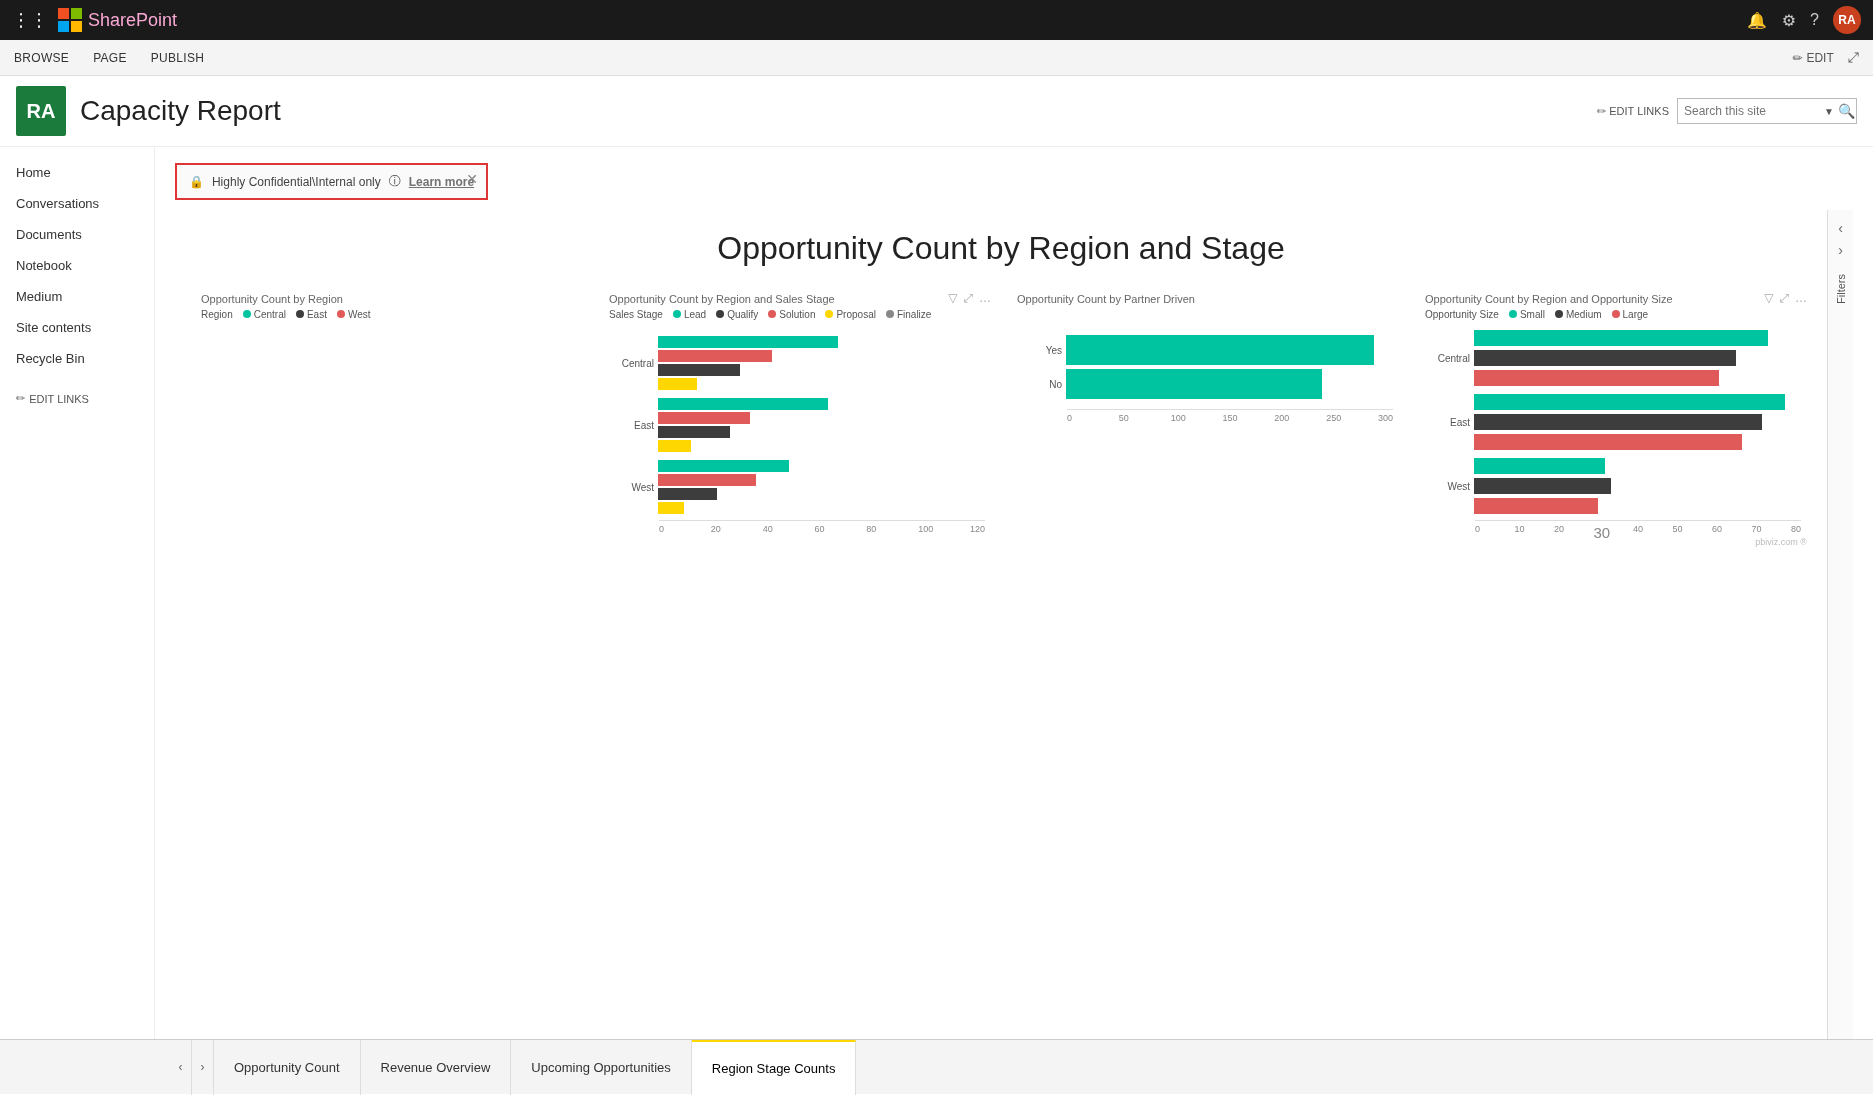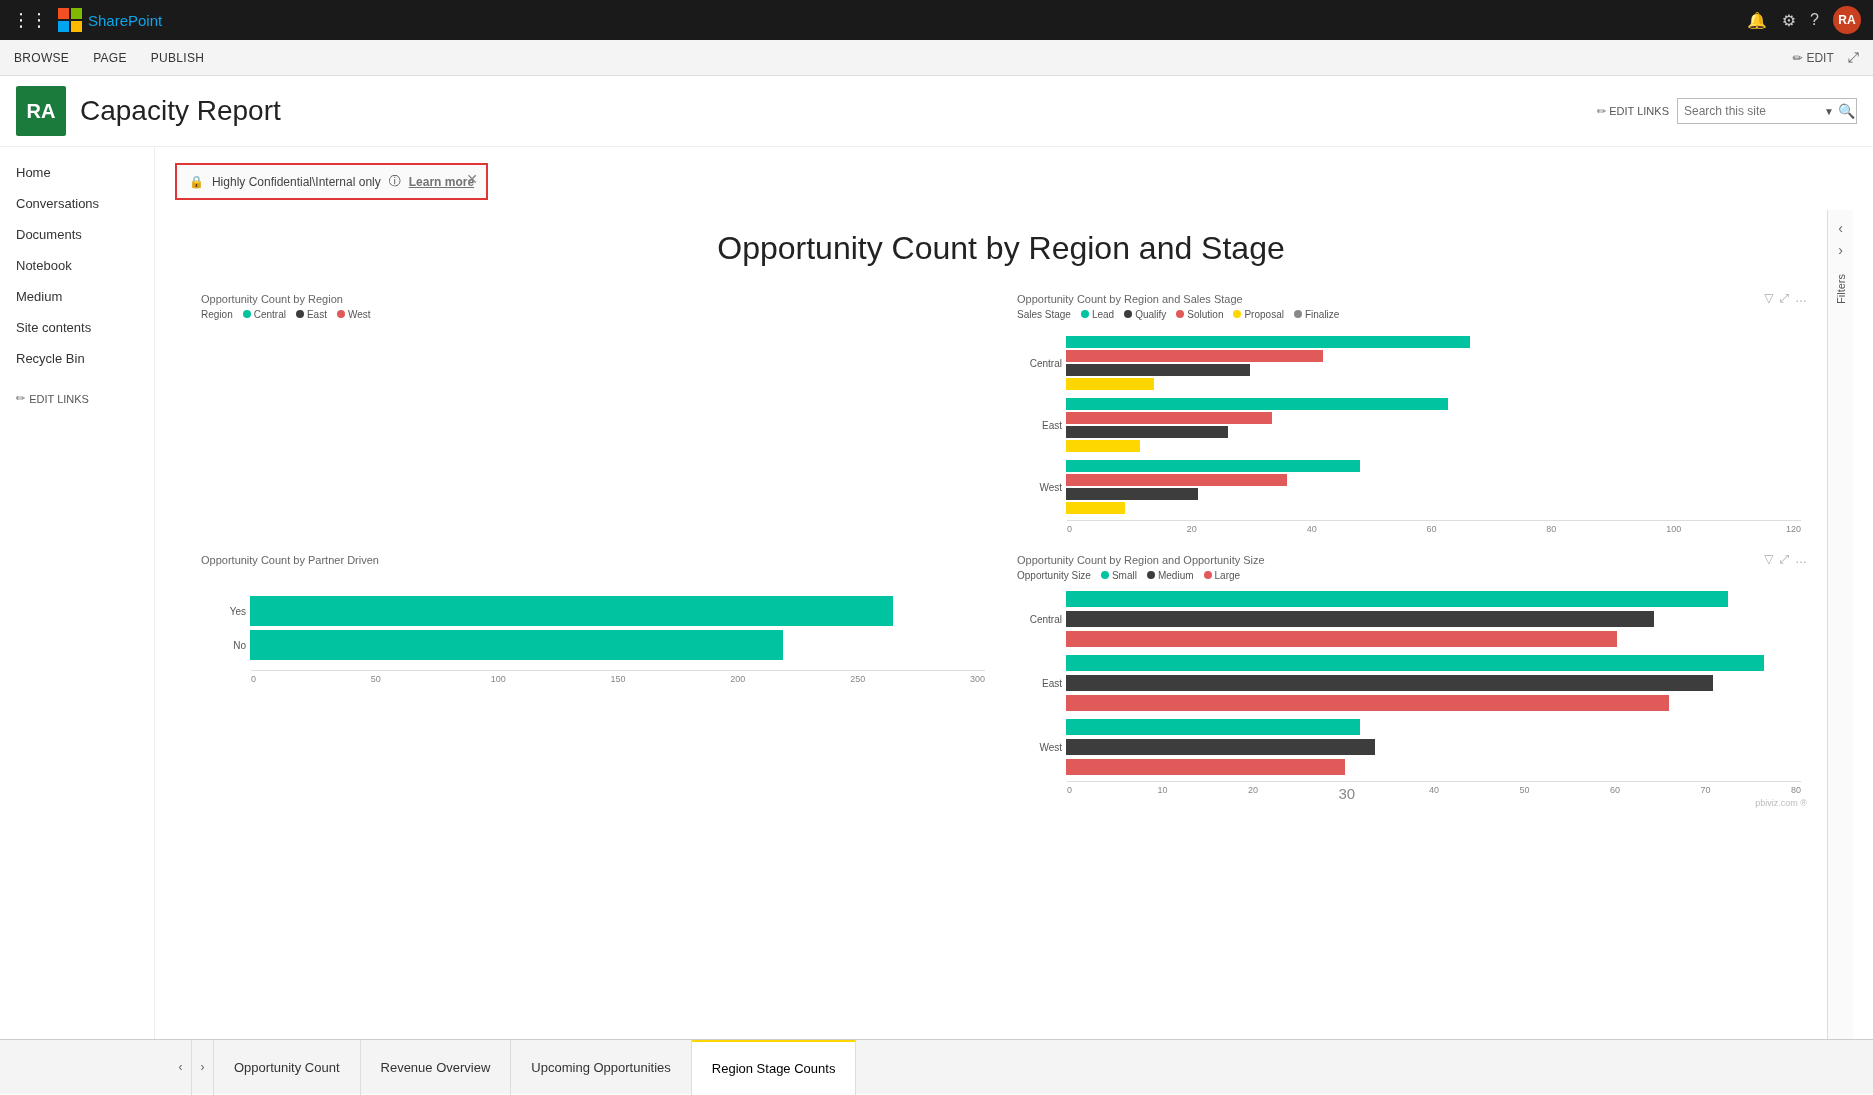--- a/index.html
+++ b/index.html
@@ -14,21 +14,21 @@
       padding: 0 12px;
       gap: 10px;
     }
     .topbar-waffle { color: #fff; font-size: 18px; cursor: pointer; }
     .topbar-logo { display: flex; align-items: center; gap: 6px; }
     .topbar-logo-ms { width: 24px; height: 24px; display: grid; grid-template-columns: 1fr 1fr; grid-template-rows: 1fr 1fr; gap: 2px; }
     .ms-sq1 { background: #f25022; }
     .ms-sq2 { background: #7fba00; }
     .ms-sq3 { background: #00a4ef; }
     .ms-sq4 { background: #ffb900; }
-    .topbar-product { color: #0ea5e9; font-size: 15px; font-weight: 300; }
+    .topbar-product { color: #f9a8d4; font-size: 18px; font-weight: 300; }
     .topbar-right { margin-left: auto; display: flex; align-items: center; gap: 14px; }
     .topbar-icon { color: #ccc; font-size: 16px; cursor: pointer; }
     .topbar-avatar { width: 28px; height: 28px; border-radius: 50%; background: #c8401e; display: flex; align-items: center; justify-content: center; color: #fff; font-size: 12px; font-weight: bold; cursor: pointer; }
 
     
     .cmdbar {
       background: #f4f4f4;
       height: 36px;
       display: flex;
       align-items: center;
@@ -121,21 +121,21 @@
     .embed-link { color: #737373; text-decoration: underline; cursor: pointer; font-weight: bold; }
     .pbi-title {
       text-align: center;
       font-size: 32px;
       font-weight: 300;
       color: #222;
       margin: 20px 0 16px;
     }
     .pbi-charts {
       display: grid;
-      grid-template-columns: 1fr 1fr;
+      grid-template-columns: 1fr 1fr 1fr 1fr;
       gap: 0;
       padding: 0 10px;
     }
     .chart-section {
       padding: 10px 16px;
       position: relative;
     }
     .chart-title { font-size: 11px; color: #666; margin-bottom: 4px; }
     .chart-legend { display: flex; align-items: center; gap: 10px; font-size: 10px; color: #555; margin-bottom: 8px; flex-wrap: wrap; }
     .legend-dot { width: 8px; height: 8px; border-radius: 50%; display: inline-block; margin-right: 3px; }

